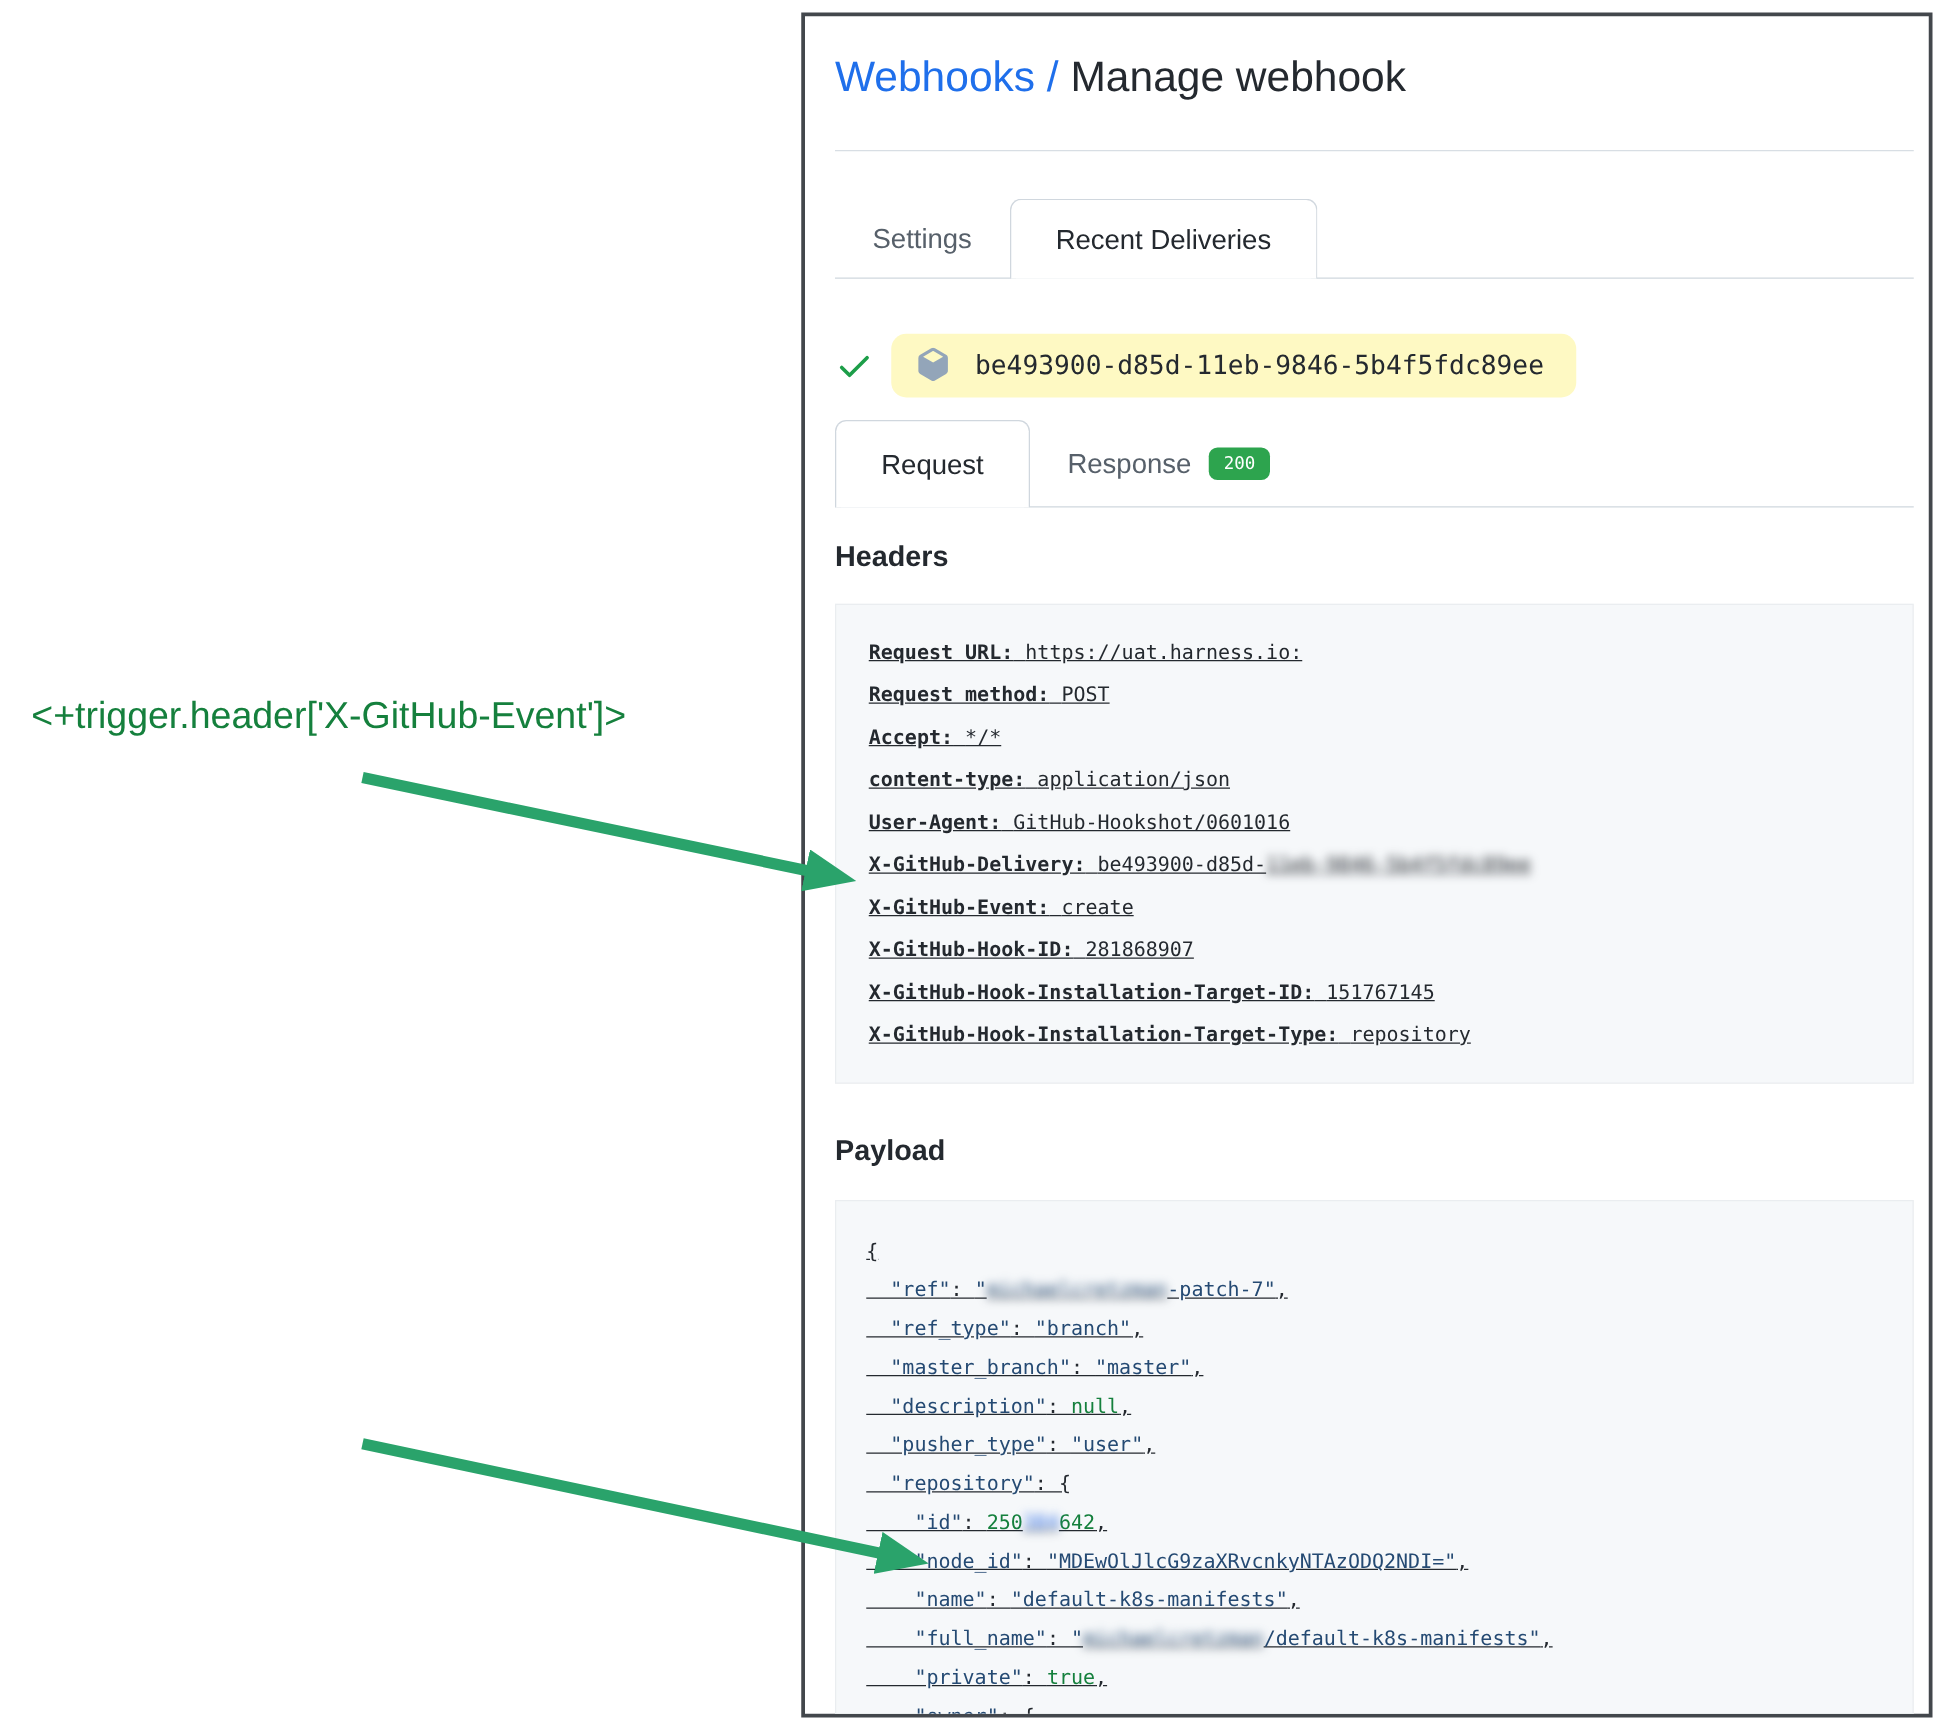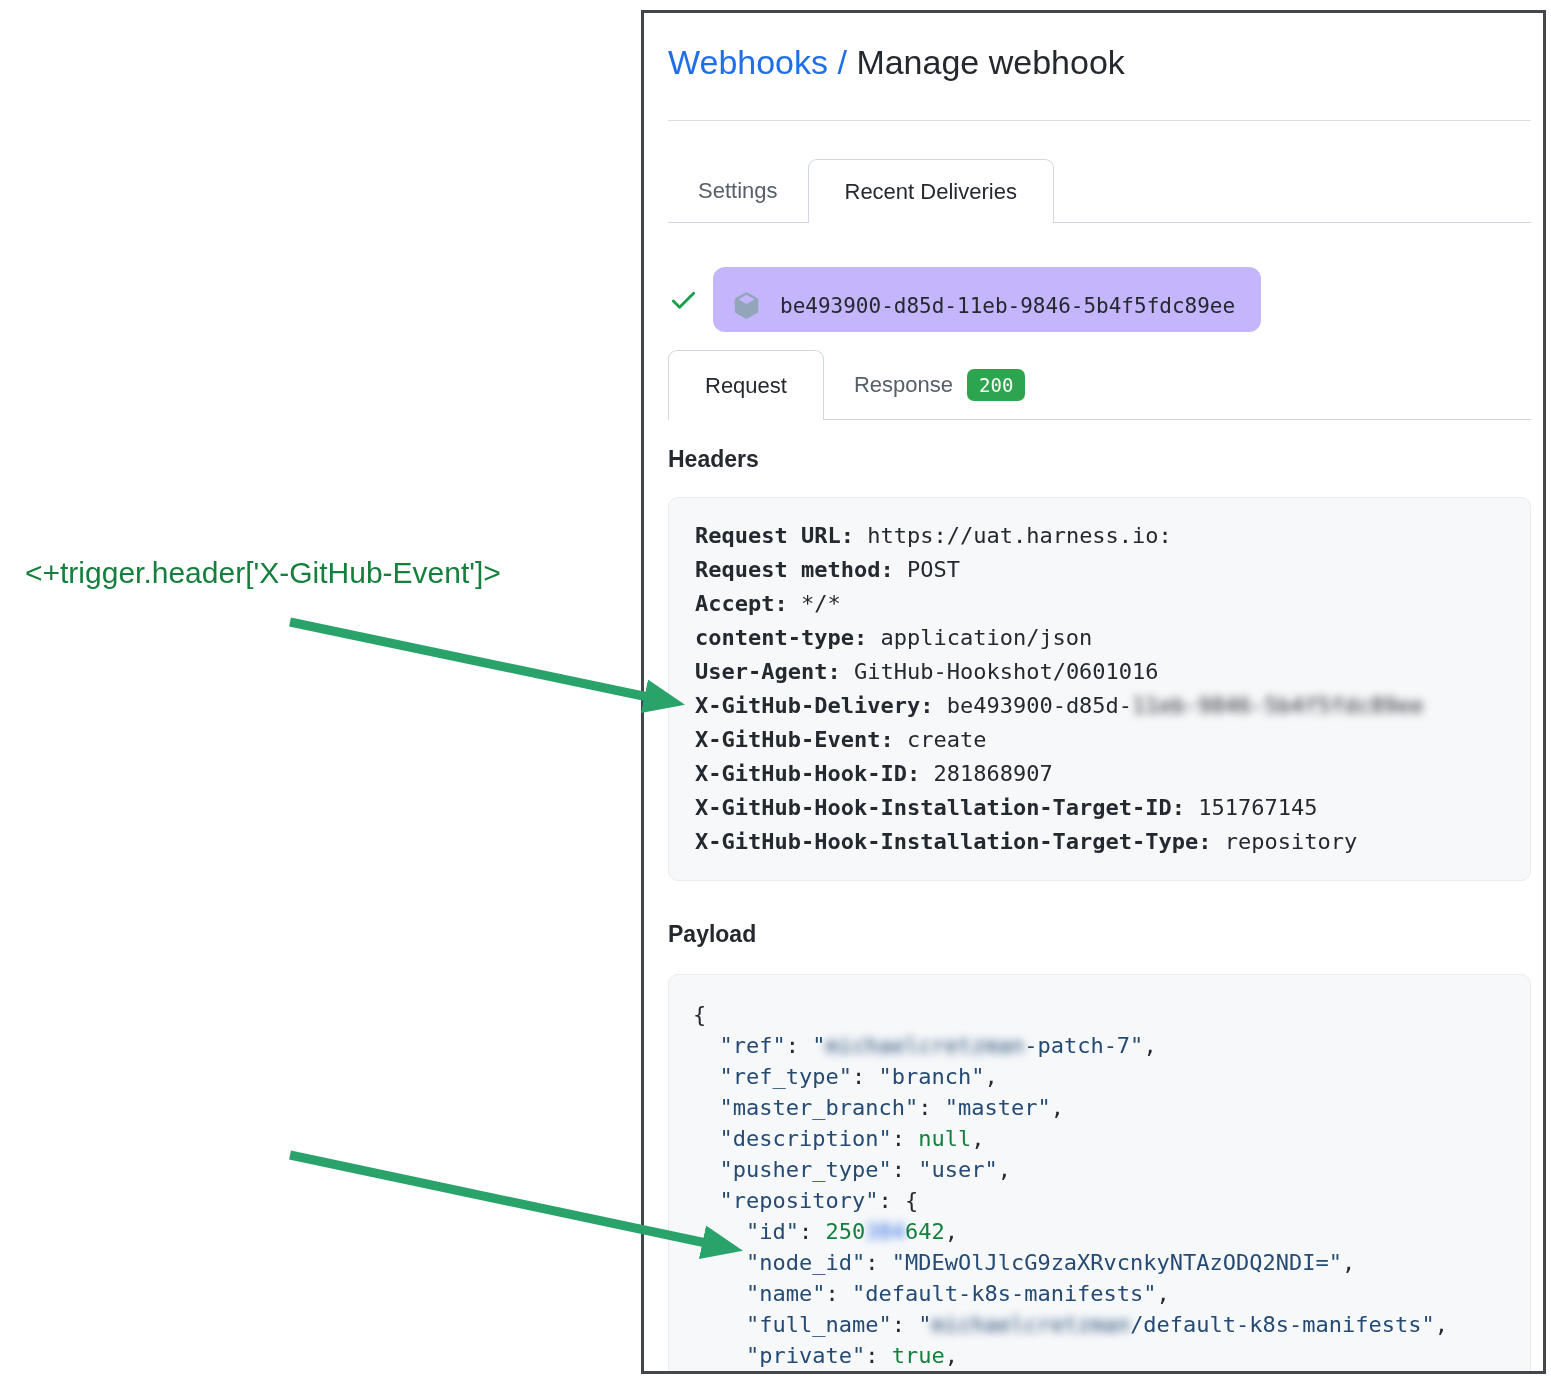--- a/index.html
+++ b/index.html
@@ -23,38 +23,38 @@
 
   
   .tabnav{display:flex;align-items:stretch;border-bottom:1px solid #d0d7de;}
   .tabnav.main{margin-top:38px;height:63px;}
   .tabnav.detail{margin-top:18px;height:69px;}
   .tab{display:flex;align-items:center;font-size:22px;color:#57606a;cursor:pointer;box-sizing:border-box;}
   .tab.plain{padding:0 30px;}
   .tab.active{background:#ffffff;border:1px solid #d0d7de;border-bottom:none;border-radius:9px 9px 0 0;
               color:#24292f;font-weight:500;margin-bottom:-1px;padding:0 36px;z-index:2;}
   .badge-200{display:inline-block;margin-left:14px;background:#2da44e;color:#ffffff;
-             font-family:"DejaVu Sans Mono",monospace;font-size:19px;padding:5px 12px;border-radius:7px;}
+             font-family:"DejaVu Sans Mono",monospace;font-size:14px;padding:5px 12px;border-radius:7px;}
 
   
   .delivery-row{margin-top:44px;display:flex;align-items:center;}
   .check-icon{flex:0 0 auto;margin-right:14px;}
-  .delivery-pill{display:flex;align-items:center;background:#c4b5fd;border-radius:12px;
-                 padding:25px 26px 13px 20px;cursor:pointer;}
+  .delivery-pill{display:flex;align-items:center;background:#fef9c3;border-radius:12px;
+                 padding:11px 26px 13px 20px;cursor:pointer;}
   .package-icon{margin-right:20px;flex:0 0 auto;}
   .delivery-guid{font-family:"DejaVu Sans Mono",monospace;font-size:21px;color:#24292f;font-weight:500;}
 
   
   .section-heading{font-size:23px;font-weight:700;color:#24292f;}
   .section-heading.headers{margin-top:26px;}
   .section-heading.payload{margin-top:40px;}
 
   
-  .code-block{background:#f6f8fa;border:1px solid #eaedf0;border-radius:10px;
-              font-family:"DejaVu Sans Mono",monospace;font-size:22px;color:#24292f;}
+  .code-block{background:#f6f8fa;border:1px solid #eaedf0;border-radius:0;
+              font-family:"DejaVu Sans Mono",monospace;font-size:16px;color:#24292f;text-decoration:underline;}
   .code-block.headers{margin-top:24px;padding:21px 20px 21px 26px;}
   .code-block.payload{margin-top:26px;padding:24px 20px 60px 24px;}
   .code-line{white-space:pre;}
   .headers .code-line{line-height:34px;}
   .payload .code-line{line-height:31px;}
   .hkey{font-weight:700;color:#24292f;}
   .hval{color:#24292f;}
   .redact{filter:blur(4px);}
   .seg-p{color:#24292f;}
   .seg-k,.seg-s{color:#254a73;}

